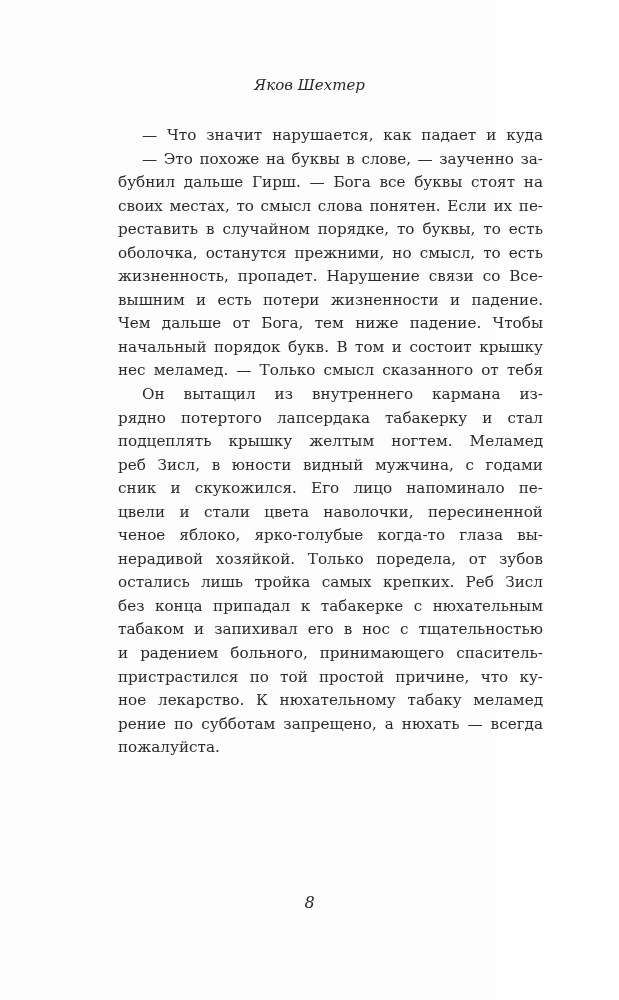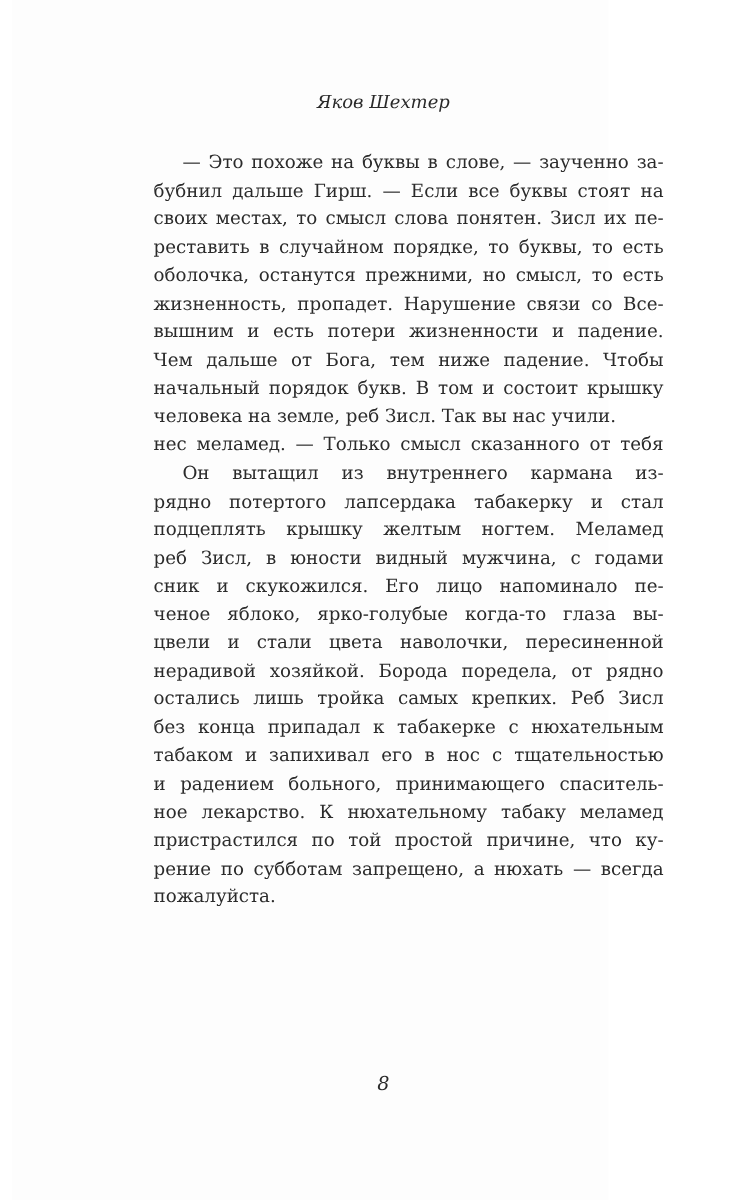--- a/index.html
+++ b/index.html
@@ -1,17 +1,17 @@
 <!DOCTYPE html>
 <html><head>
   <meta charset="utf-8">
   <style>
     html, body { margin: 0; padding: 0; background: #ffffff; }
     body { width: 619px; height: 1000px; position: relative; overflow: hidden; }
-    .page { position: absolute; left: 10px; top: 0; width: 497px; height: 1000px; background: #fdfdfd; text-decoration: underline; }
+    .page { position: absolute; left: 0; top: 0; width: 497px; height: 1000px; background: #fdfdfd; text-decoration: underline; }
     .running-head {
       position: absolute; left: 0; width: 619px; top: 76px;
       text-align: center;
       font-family: "DejaVu Serif", serif;
       font-style: italic;
       font-size: 15px;
       color: #2a2a2a;
     }
     .body-text {
       position: absolute; left: 118px; width: 425px; top: 124px;
@@ -41,53 +41,53 @@
   </style>
 </head>
 <body>
 
 <div class="page">
   <div class="running-head">Яков Шехтер</div>
 
   <div class="body-text">
 
     <div>
+      <span class="line indent">— Что значит нарушается, как падает и куда</span>
     </div>
 
     <div>
       <span class="line indent">— Это похоже на буквы в слове, — заученно за-</span>
-      <span class="line">бубнил дальше Гирш. — Если все буквы стоят на</span>
-      <span class="line">своих местах, то смысл слова понятен. Зисл их пе-</span>
+      <span class="line">бубнил дальше Гирш. — Бога все буквы стоят на</span>
+      <span class="line">своих местах, то смысл слова понятен. Если их пе-</span>
       <span class="line">реставить в случайном порядке, то буквы, то есть</span>
       <span class="line">оболочка, останутся прежними, но смысл, то есть</span>
       <span class="line">жизненность, пропадет. Нарушение связи со Все-</span>
       <span class="line">вышним и есть потери жизненности и падение.</span>
       <span class="line">Чем дальше от Бога, тем ниже падение. Чтобы</span>
       <span class="line">начальный порядок букв. В том и состоит крышку</span>
-      <span class="line last">человека на земле, реб Зисл. Так вы нас учили.</span>
     </div>
 
     <div>
       <span class="line">нес меламед. — Только смысл сказанного от тебя</span>
     </div>
 
     <div>
       <span class="line indent">Он вытащил из внутреннего кармана из-</span>
       <span class="line">рядно потертого лапсердака табакерку и стал</span>
       <span class="line">подцеплять крышку желтым ногтем. Меламед</span>
       <span class="line">реб Зисл, в юности видный мужчина, с годами</span>
       <span class="line">сник и скукожился. Его лицо напоминало пе-</span>
+      <span class="line">цвели и стали цвета наволочки, пересиненной</span>
       <span class="line">ченое яблоко, ярко-голубые когда-то глаза вы-</span>
-      <span class="line">цвели и стали цвета наволочки, пересиненной</span>
-      <span class="line">нерадивой хозяйкой. Борода поредела, от рядно</span>
+      <span class="line">нерадивой хозяйкой. Только поредела, от зубов</span>
       <span class="line">остались лишь тройка самых крепких. Реб Зисл</span>
       <span class="line">без конца припадал к табакерке с нюхательным</span>
       <span class="line">табаком и запихивал его в нос с тщательностью</span>
       <span class="line">и радением больного, принимающего спаситель-</span>
+      <span class="line">пристрастился по той простой причине, что ку-</span>
       <span class="line">ное лекарство. К нюхательному табаку меламед</span>
-      <span class="line">пристрастился по той простой причине, что ку-</span>
       <span class="line">рение по субботам запрещено, а нюхать — всегда</span>
       <span class="line last">пожалуйста.</span>
     </div>
   </div>
 
   <div class="folio">8</div>
 </div>
 
 </body></html>

